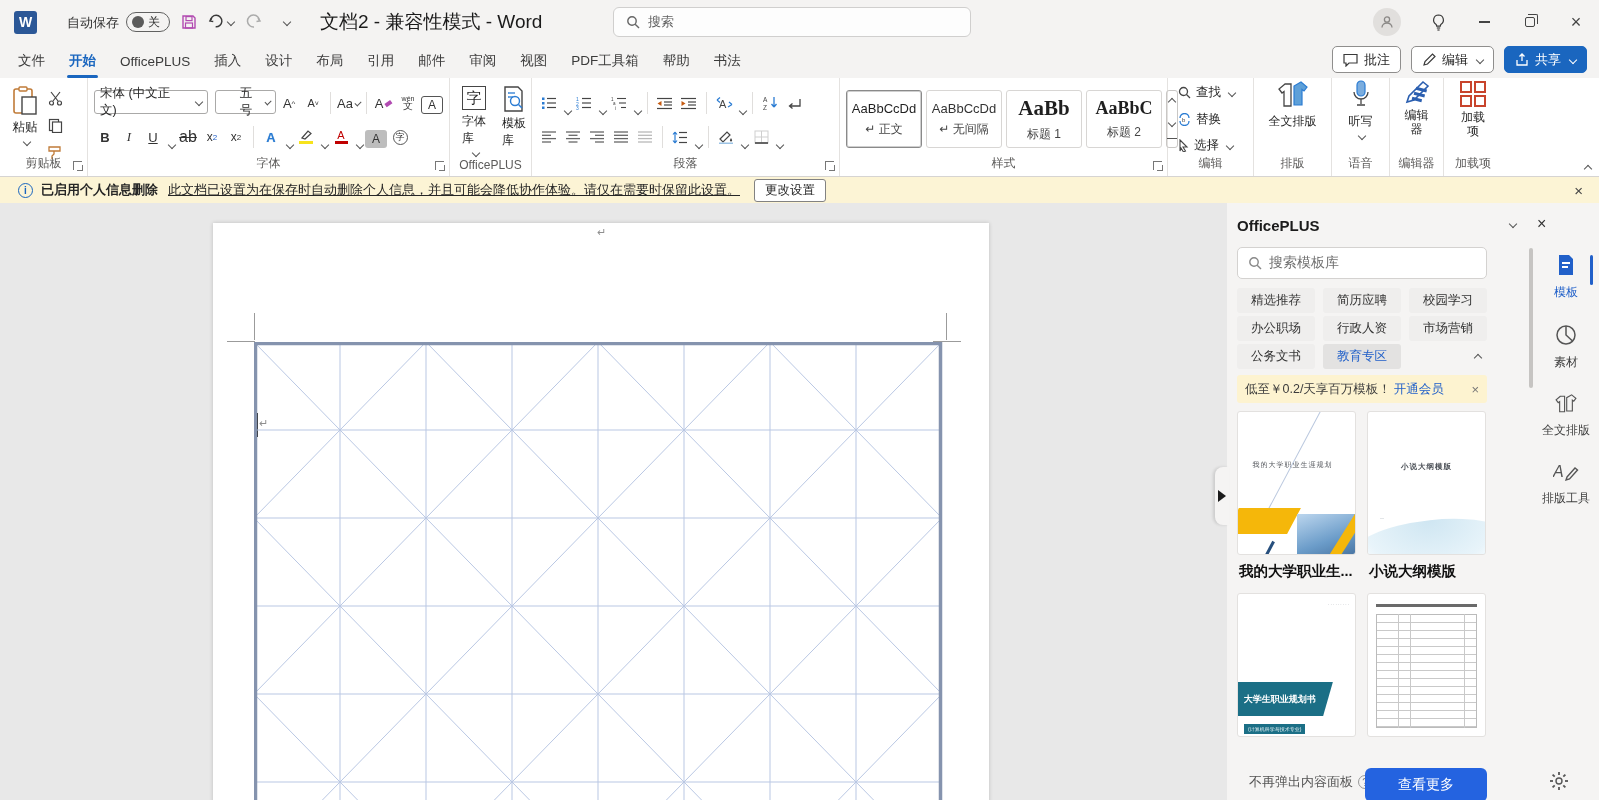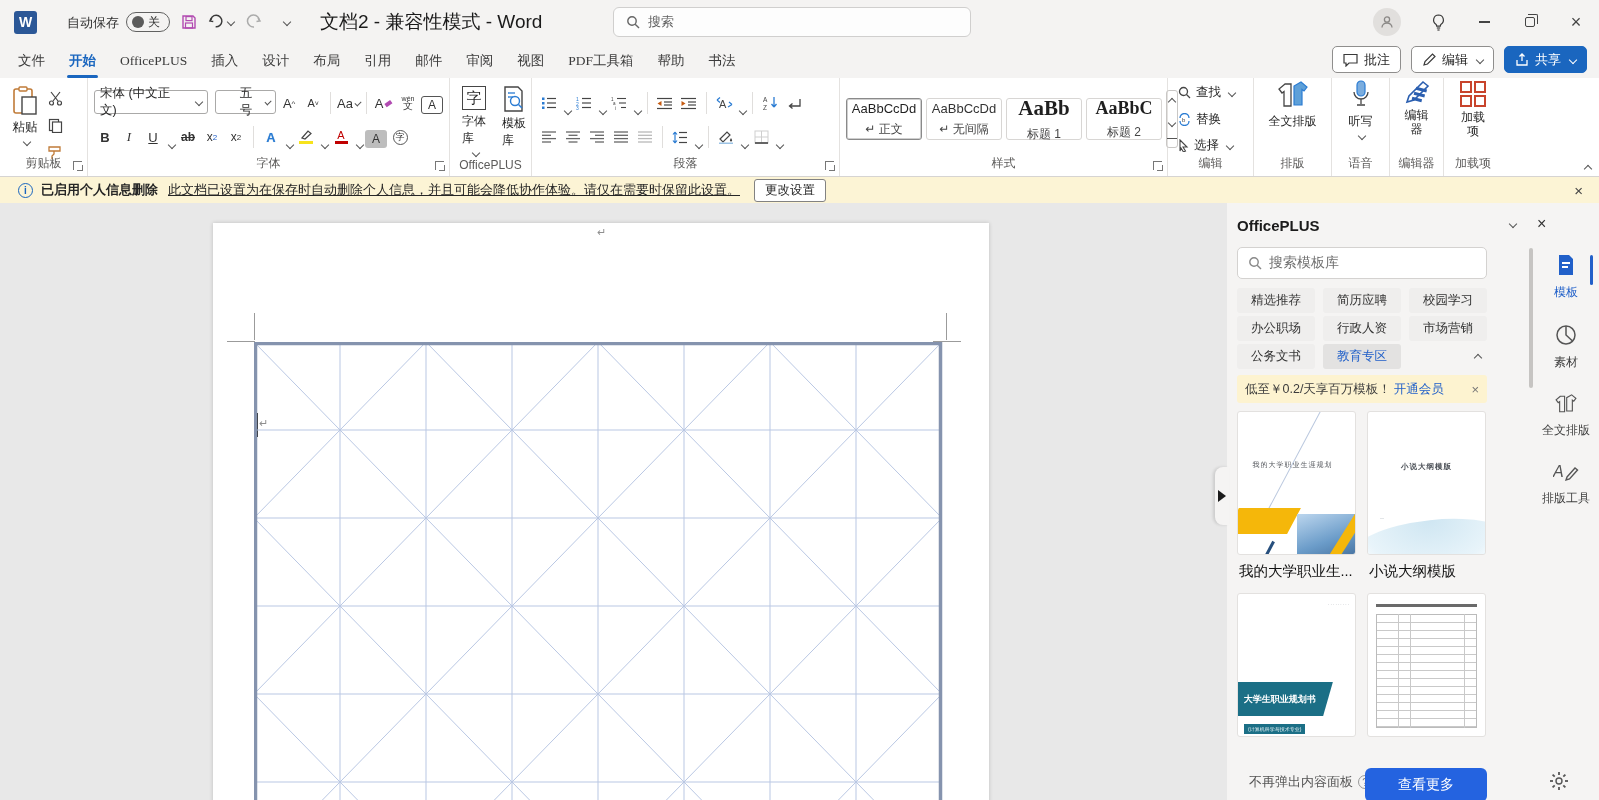--- a/index.html
+++ b/index.html
@@ -24,21 +24,21 @@
   #win-controls { position:absolute; right:0; top:0; height:44px; display:flex; align-items:center;}
   .win-btn { width:46px; height:44px; display:flex; align-items:center; justify-content:center; color:#444; font-size:15px;}
   #avatar-circle { width:28px; height:28px; border-radius:50%; background:#e1dfdd; display:flex; align-items:center; justify-content:center; margin-right:14px;}
   #min-glyph { width:11px; height:1.4px; background:#444;}
   #restore-glyph { width:10px; height:10px; border:1.2px solid #444; border-radius:2px; position:relative;}
   #restore-glyph:after { content:""; position:absolute; left:2px; top:-4px; width:9px; height:9px; border-top:1.2px solid #444; border-right:1.2px solid #444; border-radius:0 2px 0 0;}
 
   
   #tabrow { position:absolute; left:0; top:44px; width:1599px; height:34px; background:#f4f3f2; display:flex; align-items:center;}
   #tabstrip { display:flex; align-items:center; gap:0; padding-left:6px;}
-  .tab { position:relative; padding:7px 12px; font-size:13.5px; color:#3b3b3b; white-space:nowrap;font-family:Liberation Serif, serif;}
+  .tab { position:relative; padding:7px 12px; font-size:13.5px; color:#3b3b3b; white-space:nowrap;}
   .tab.active { color:#1a66bf; font-weight:bold;}
   .tab.active:after { content:""; position:absolute; left:10px; right:10px; bottom:-1px; height:3px; border-radius:2px; background:#1a66bf;}
   #tab-actions { position:absolute; right:12px; top:46px; display:flex; gap:10px; align-items:center;}
   .pill-btn { height:27px; border:1px solid #8f8e8d; border-radius:5px; background:#fff; display:flex; align-items:center; padding:0 10px; font-size:13px; gap:6px; color:#262626;}
   .pill-btn.primary { background:#1a66bf; border-color:#1a66bf; color:#fff;}
   .pill-btn.primary .chev { border-color:#fff;}
 
   
   #ribbon { position:absolute; left:0; top:78px; width:1599px; height:99px; background:#fff; border-bottom:1px solid #d6d4d2; display:flex;}
   .rgroup { position:relative; border-right:1px solid #e4e2e0; display:flex; flex-direction:column;}
@@ -46,21 +46,21 @@
   .rlaunch { position:absolute; bottom:6px; right:5px;}
   .rbody { flex:1; padding:6px 6px 22px 6px;}
   .rrow { display:flex; align-items:flex-end; height:30px; gap:2px;}
   .ric { display:inline-flex; align-items:center; justify-content:center; min-width:22px; height:22px; border-radius:3px; font-size:13px; color:#333;}
   .vsep { width:1px; height:22px; background:#e0dedc; margin:0 4px;}
   .selbox { border:1px solid #aaa9a8; border-radius:3px; background:#fff; height:24px; display:flex; align-items:center; font-size:12.5px; padding:0 5px; color:#262626; gap:6px; justify-content:space-between;}
   .bigbtn { display:flex; flex-direction:column; align-items:center; justify-content:flex-start; font-size:12.5px; color:#262626; gap:3px; padding:2px 6px;}
   .twoline { line-height:1.15; text-align:center;}
 
   
-  .style-card { width:76px; height:42px; border:1px solid #d8d6d4; border-radius:3px; margin-right:4px; display:flex; flex-direction:column; align-items:center; justify-content:center; background:#fff;}
+  .style-card { width:76px; height:58px; border:1px solid #d8d6d4; border-radius:3px; margin-right:4px; display:flex; flex-direction:column; align-items:center; justify-content:center; background:#fff;}
   .style-card.selected { border:1px solid #8a8a8a; box-shadow:inset 0 0 0 1px #cfcfcf;}
   .style-prev { font-size:13px; color:#1f1f1f;}
   .style-name { font-size:12px; color:#444; margin-top:5px;}
   .gallery-scroll { width:20px; height:58px; border:1px solid #c9c7c5; border-radius:3px; display:flex; flex-direction:column; align-items:center; justify-content:space-around;}
 
   #ribbon-collapse { position:absolute; right:8px; bottom:4px;}
   #addin-logo { position:absolute; left:1496px; top:118px; width:54px; height:58px; background:#f8f8f8; border-radius:8px; box-shadow:0 1px 3px rgba(0,0,0,.15); display:flex; flex-direction:column; align-items:center; justify-content:center; gap:1px;}
 
   
   #infobar { position:absolute; left:0; top:177px; width:1599px; height:26px; background:#fcf4d5; display:flex; align-items:center; font-size:13px; color:#262626;}
@@ -86,21 +86,21 @@
   #chip-grid { position:absolute; left:10px; top:85px; width:250px; display:grid; grid-template-columns:repeat(3,78px); grid-auto-rows:25px; column-gap:8px; row-gap:3px;}
   .chip { background:#efeeed; border-radius:3px; font-size:12.5px; color:#333; display:flex; align-items:center; justify-content:center;}
   .chip.active { background:#e3e2e1; color:#2160c9;}
   #chips-collapse { position:absolute; left:245px; top:152px;}
   #promo { position:absolute; left:10px; top:172px; width:250px; height:28px; background:#fdf3d0; border-radius:3px; display:flex; align-items:center; font-size:12.5px; padding:0 8px; color:#3c3c3c;}
   #promo a { color:#2160c9; text-decoration:none; margin-left:3px;}
   #promo-close { margin-left:auto; color:#777; font-size:13px;}
   #tpl-grid { position:absolute; left:10px; top:208px; width:250px;}
   .tpl-row { display:flex; gap:11px; }
   .tpl-card { width:119px; height:144px; background:#fff; border:1px solid #e3e1df; border-radius:3px; position:relative; overflow:hidden;}
-  .tpl-label { width:119px; font-size:14.5px; color:#111; padding:7px 0 12px 2px; white-space:nowrap; overflow:hidden;}
+  .tpl-label { width:119px; font-size:14.5px; color:#111; padding:7px 0 12px 2px; white-space:nowrap; overflow:hidden;font-weight:bold;}
   
   .cv1-title { position:absolute; left:0; right:8px; top:48px; text-align:center; font-size:7px; color:#53565c; font-family:"Liberation Serif",serif; letter-spacing:1px;}
   .cv1-diag { position:absolute; left:55px; top:-10px; width:1px; height:120px; background:#b9c7de; transform:rotate(28deg);}
   .cv1-yellow { position:absolute; left:-6px; top:96px; width:62px; height:26px; background:#f5b70a; transform:skewX(-28deg);}
   .cv1-photo { position:absolute; right:0px; top:102px; width:58px; height:64px; background:linear-gradient(160deg,#bcd6ee 0%,#6b9cc9 45%,#274f7d 100%);}
   .cv1-stripe { position:absolute; right:8px; top:96px; width:10px; height:72px; background:#f5b70a; transform:rotate(32deg);}
   .cv1-slash { position:absolute; left:28px; top:128px; width:3px; height:26px; background:#274f7d; transform:rotate(28deg);}
   
   .cv2-title { position:absolute; left:0; right:0; top:50px; text-align:center; font-size:7.5px; font-weight:bold; color:#4a4f56; letter-spacing:1px;}
   .cv2-wave { position:absolute; left:-20px; bottom:-26px; width:170px; height:60px; border-radius:50%; background:radial-gradient(ellipse at top, #cfe6f2 0%, #e8f4fa 55%, #fff 75%); transform:rotate(-6deg);}
@@ -305,21 +305,21 @@
             <span style="font-size:7px;">wén</span>
             <span style="font-size:10px;">文</span>
           </span>
         <span class="ric" style="border:1px solid #555;width:18px;height:18px;font-size:12px;">A</span>
       </div>
       <div class="rrow" style="margin-top:4px;">
         <span class="ric" style="font-weight:bold;">B</span>
         <span class="ric" style="font-style:italic;font-family:'Liberation Serif',serif;">I</span>
         <span class="ric" style="text-decoration:underline;">U</span>
           <span class="chev"></span>
-        <span class="ric" style="text-decoration:line-through;font-size:12px;font-weight:bold;">ab</span>
+        <span class="ric" style="text-decoration:line-through;font-size:16px;">ab</span>
         <span class="ric" style="font-size:12px;">x<sub style="font-size:8px;color:#2160c9;">2</sub></span>
         <span class="ric" style="font-size:12px;">x<sup style="font-size:8px;">2</sup></span>
         <span class="vsep"></span>
         <span class="ric" style="color:#2b7cd3;font-weight:bold;text-shadow:0 0 1px #9cc3e5;">A</span>
           <span class="chev"></span>
         <span class="ric" style="flex-direction:column;">
             <svg width="13" height="11" viewBox="0 0 13 11">
               <path d="M2 8 L8 1 l3 2.5 L5 9z" fill="none" stroke="#454545" stroke-width="1.2"></path>
             </svg>
             <span style="width:14px;height:3px;background:#f7e31c;"></span>

